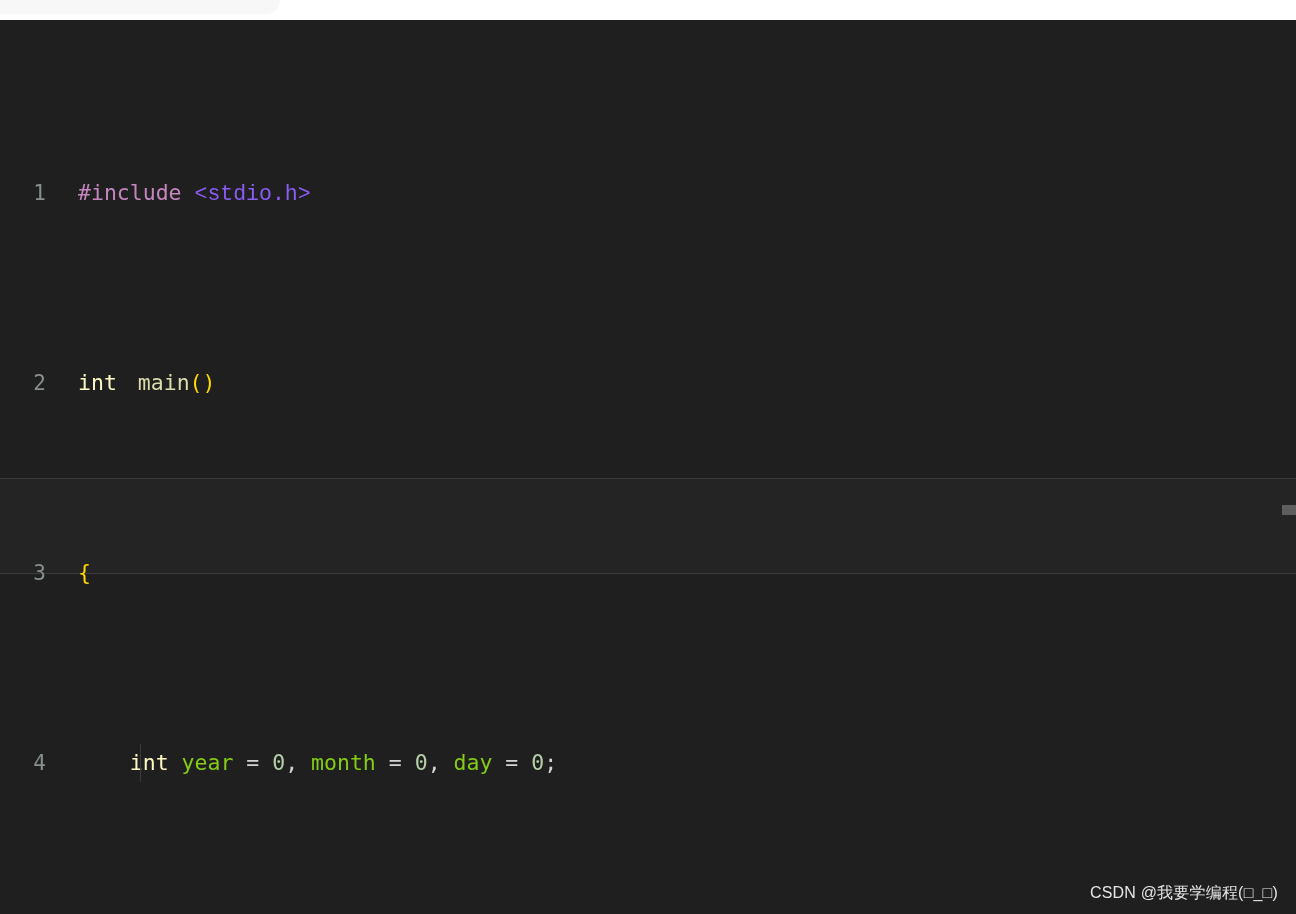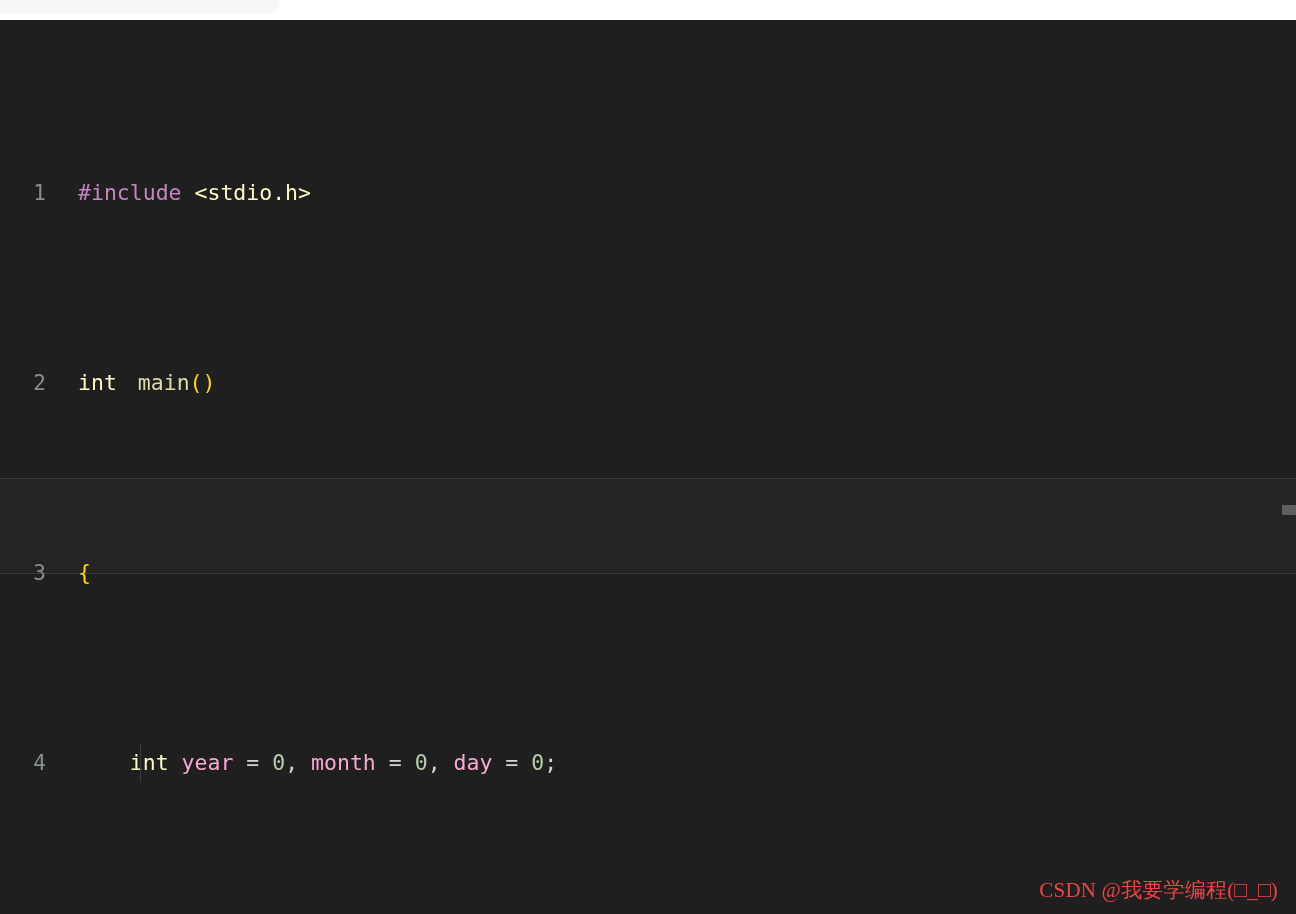--- a/index.html
+++ b/index.html
@@ -85,32 +85,32 @@
     position:absolute;
     right:0; width:14px; height:10px;
     background:#686868;
     opacity:.85;
   }
 
   
   .watermark {
     position:absolute;
     right:18px; bottom:10px;
-    color:#ef4444;
-    font-family:Liberation Serif, serif;
-    font-size:21px;
+    color:#e5e5e5;
+    font-family:Liberation Sans, sans-serif;
+    font-size:16px;
     letter-spacing:.2px;
   }
 
   
   .t-pre   { color:#c586c0; }   
-  .t-str   { color:#fef9c3; }   
+  .t-str   { color:#8b5cf6;font-family:Liberation Mono, monospace; }   
   .t-key   { color:#fef9c3; }   
   .t-fn    { color:#dcdcaa;padding-left:8px; }   
-  .t-var   { color:#f9a8d4; }   
+  .t-var   { color:#84cc16; }   
   .t-num   { color:#b5cea8; }   
   .t-op    { color:#d4d4d4; }   
   .t-b1    { color:#ffd700; }   
 </style>
 </head>
 <body>
 
 <div id="app">
 
   <div class="topbar">

